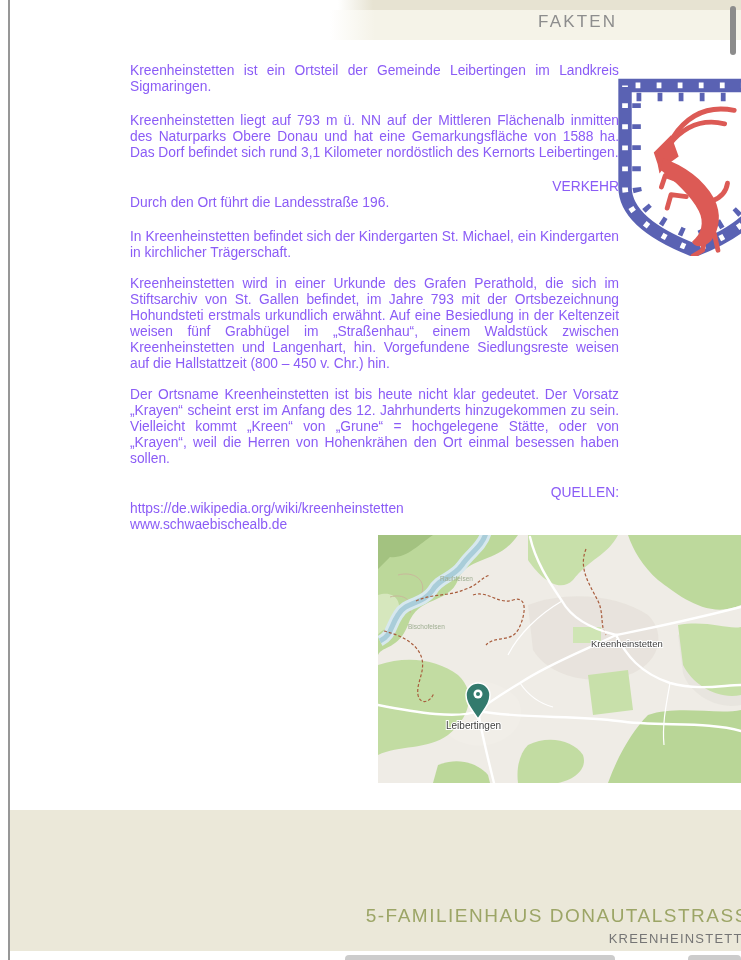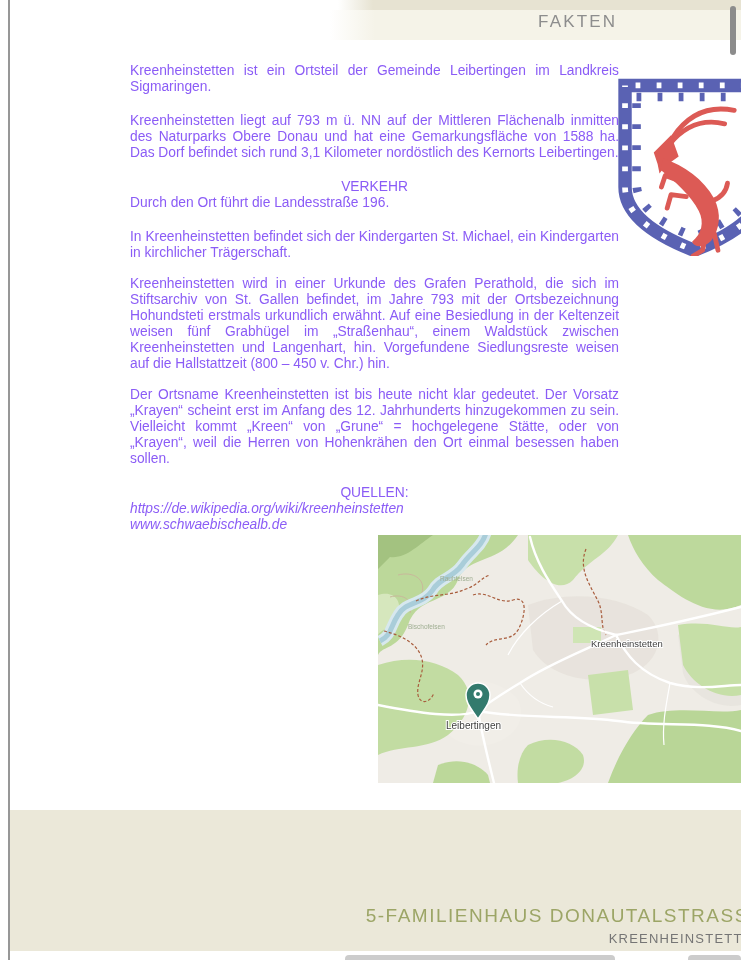--- a/index.html
+++ b/index.html
@@ -20,22 +20,22 @@
   
   .scroll-thumb{position:absolute;left:730px;top:6px;width:6px;height:49px;border-radius:3px;
     background:#8c8c8c;}
   
   .wappen{position:absolute;left:608px;top:74px;width:172px;height:182px;}
   
   .col{position:absolute;left:82px;top:63px;width:489px;color:#8b5cf6;
     font-size:13.8px;line-height:16px;margin-left:48px;}
   .col p{margin:0 0 18px 0;text-align:justify;}
   .col p.lastgap{margin-bottom:15px;}
-  .col .hd{margin:0;text-align:center;}
-  .col .src{margin:0;text-align:left;font-style:italic;}
+  .col .hd{margin:0;text-align:right;}
+  .col .src{margin:0;text-align:left;}
   .quellen{margin-top:167px;}
   
   .map{position:absolute;left:378px;top:535px;width:363px;height:248px;overflow:hidden;}
   
   .footer-band{position:absolute;left:10px;top:810px;width:731px;height:141px;background:#ebe8d9;}
   .footer-text{position:absolute;right:-22px;bottom:5px;text-align:right;white-space:nowrap;}
   .footer-title{font-size:19px;letter-spacing:1.5px;color:#9ca566;}
   .footer-sub{font-size:13px;letter-spacing:1.2px;color:#757575;margin-top:4px;}
   
   .thumb-bar{position:absolute;top:955px;height:5px;background:#cccccc;border-radius:4px 4px 0 0;}

